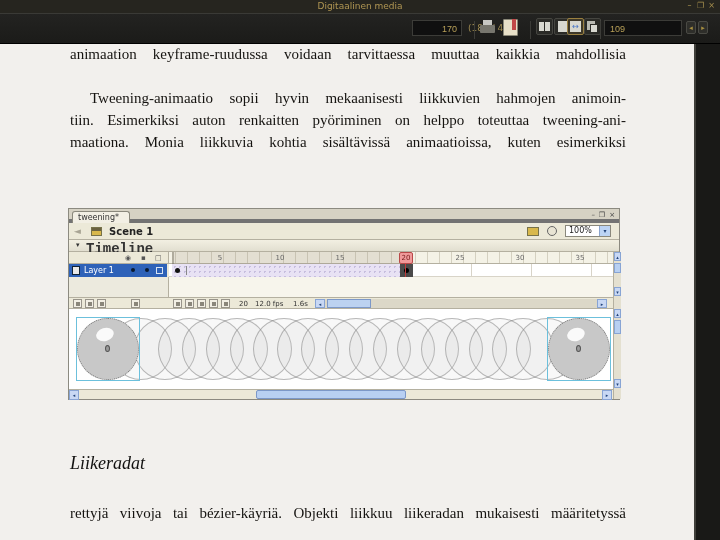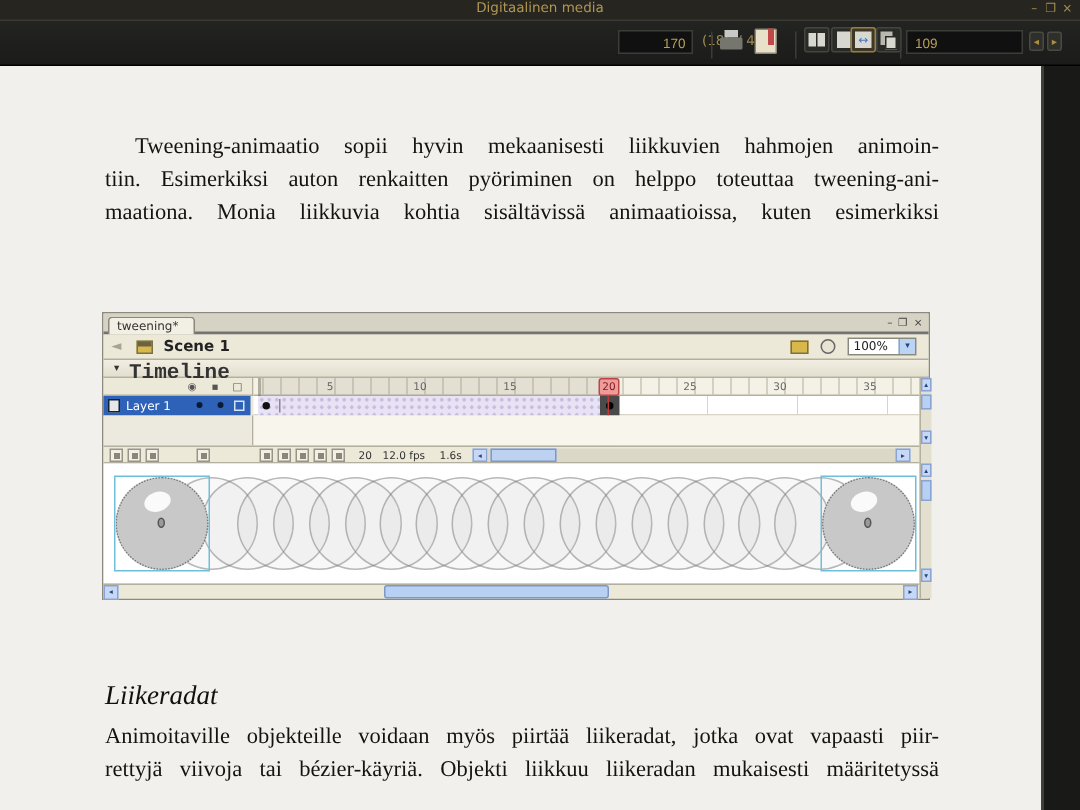--- a/index.html
+++ b/index.html
@@ -45,21 +45,21 @@
               font-size:15px; color:#151310; text-align:justify; text-align-last:justify; white-space:nowrap; }
   .doc-line.last { text-align-last:left; }
   .doc-line.indent { text-indent:20px; }
   .caption { position:absolute; left:70px; top:367px; width:556px; font-family:"Liberation Sans",sans-serif;
              font-style:italic; font-size:10.5px; color:#15130f; }
   .sec-heading { position:absolute; left:70px; top:409px; font-family:"Liberation Serif",serif; font-style:italic;
                  font-size:18px; color:#121110; }
 
   
   .flash-fig { position:absolute; left:68px; top:164px; width:552px; height:192px; background:#ece9d8; border:1px solid #8c8a80; }
-  .f-tabbar { position:absolute; left:0; top:0; width:550px; height:14px; background:#d6d2c4; border-bottom:2px solid #737373; }
+  .f-tabbar { position:absolute; left:0; top:0; width:550px; height:14px; background:#d6d2c4; border-bottom:4px solid #737373; }
   .f-tab { position:absolute; left:3px; top:2px; width:58px; height:12px; background:#f2efe4; border:1px solid #8a887c;
            border-bottom:none; border-radius:3px 3px 0 0; font-size:8px; color:#333; padding:1px 0 0 5px; }
   .f-winbtn { position:absolute; top:2px; font-size:7px; color:#444; }
   .f-editbar { position:absolute; left:0; top:14px; width:550px; height:17px; background:#ece9d8; border-bottom:1px solid #b4b0a0; }
   .f-back { position:absolute; left:5px; top:3px; font-size:9px; color:#a8a494; }
   .f-clapper { position:absolute; left:22px; top:4px; width:11px; height:9px; background:#d8b84c; border:1px solid #77724a; }
   .f-clapper:before { content:""; position:absolute; left:0; top:0; width:9px; height:3px; background:#6a6240; }
   .f-scene { position:absolute; left:40px; top:3px; font-size:10px; font-weight:bold; color:#222; }
   .f-editscene { position:absolute; right:80px; top:4px; width:12px; height:9px; background:#d8b84c; border:1px solid #77724a; }
   .f-editsym { position:absolute; right:62px; top:3px; width:10px; height:10px; border:1px solid #666; border-radius:50%; background:#e8e4d4; }
@@ -162,20 +162,21 @@
       <div class="pgc2"></div>
     </div>
     <div class="tb-sep" style="left:600px"></div>
     <input class="zoom-input" value="109" style="">
     <div class="nav-btn" style="left:686px">◂</div>
     <div class="nav-btn" style="left:698px">▸</div>
   </div>
 
   <div class="page">
 
+    <div class="doc-line" style="top:2px">animaation keyframe-ruudussa voidaan tarvittaessa muuttaa kaikkia mahdollisia</div>
 
     <div class="doc-line indent" style="top:46px">Tweening-animaatio sopii hyvin mekaanisesti liikkuvien hahmojen animoin-</div>
     <div class="doc-line" style="top:68px">tiin. Esimerkiksi auton renkaitten pyöriminen on helppo toteuttaa tweening-ani-</div>
     <div class="doc-line" style="top:90px">maationa. Monia liikkuvia kohtia sisältävissä animaatioissa, kuten esimerkiksi</div>
 
     <div class="flash-fig">
       <div class="f-tabbar">
         <div class="f-tab">tweening*</div>
         <div class="f-winbtn" style="right:24px">–</div>
         <div class="f-winbtn" style="right:14px">❐</div>
@@ -290,18 +291,17 @@
     <span class="ruler-num" style="left: 144px;">5</span>
         <span class="ruler-num" style="left: 204px;">10</span>
         <span class="ruler-num" style="left: 264px;">15</span>
         <span class="ruler-num" style="left: 384px;">25</span>
         <span class="ruler-num" style="left: 444px;">30</span>
         <span class="ruler-num" style="left: 504px;">35</span>
       </div>
 
     <div class="sec-heading">Liikeradat</div>
 
-    <div class="doc-line" style="top:439px">Animoitaville objekteille voidaan myös piirtää liikeradat, jotka ovat vapaasti piir-</div>
     <div class="doc-line" style="top:461px">rettyjä viivoja tai bézier-käyriä. Objekti liikkuu liikeradan mukaisesti määritetyssä</div>
   </div>
 
   <div class="right-col"></div>
 </div>
 
 </body></html>

